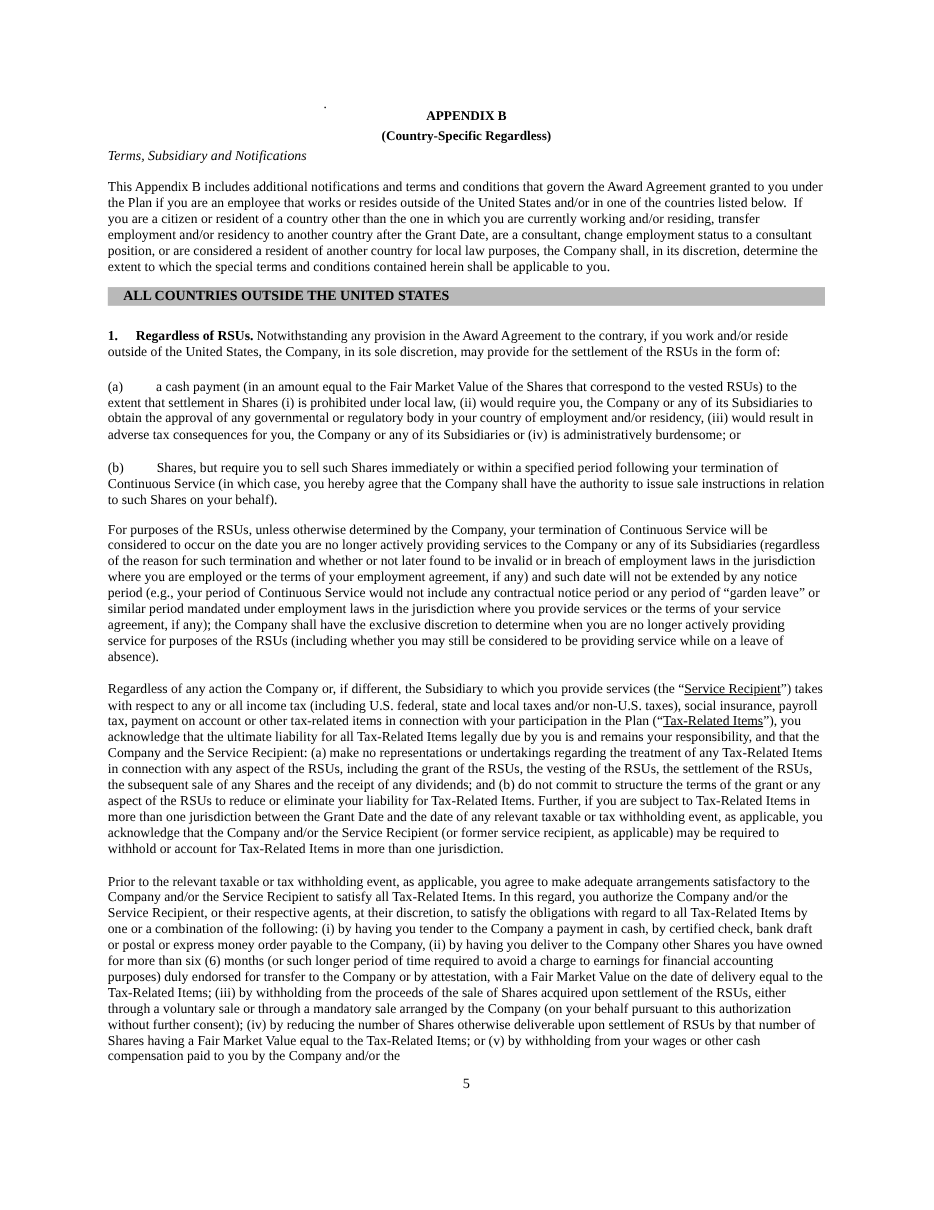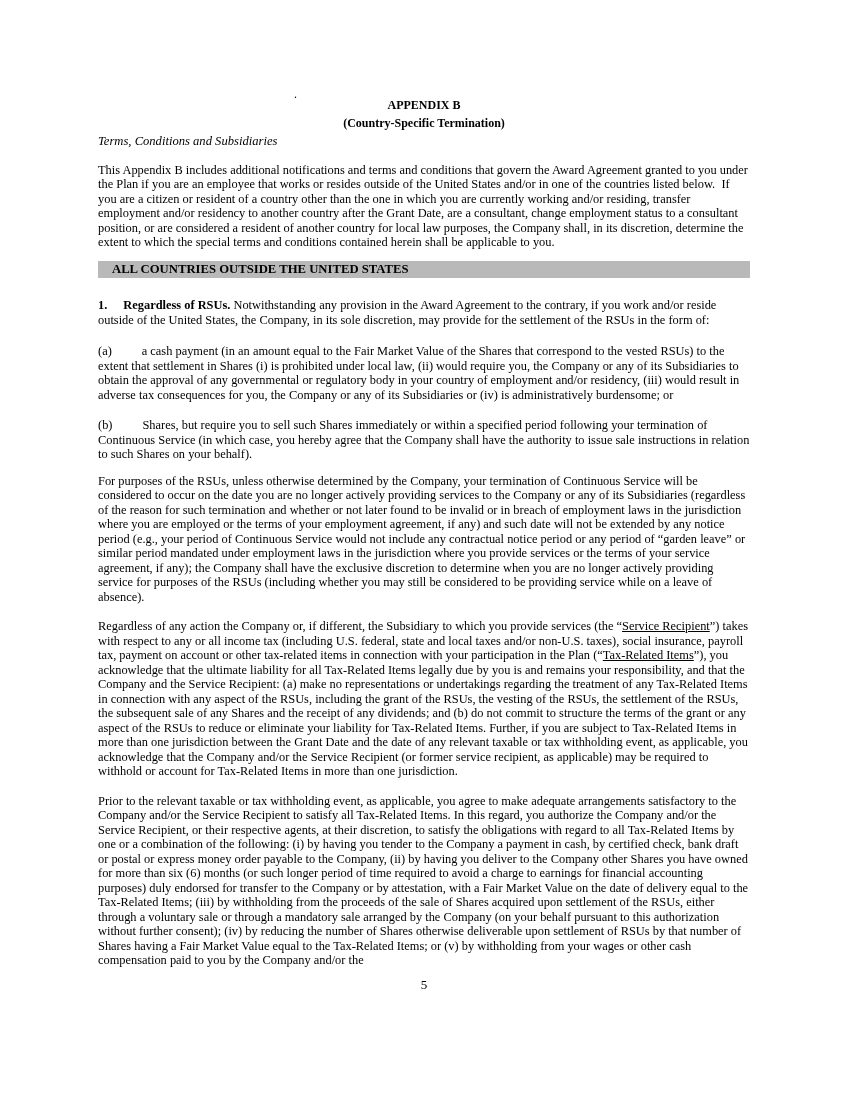--- a/index.html
+++ b/index.html
@@ -73,24 +73,24 @@
 <body>
 
 <div class="page">
 
   <span class="stray">.</span>
 
   <div class="col">
 
     <div class="title-block">
       <div>APPENDIX B</div>
-      <div>(Country-Specific Termination)</div>
+      <div>(Country-Specific Regardless)</div>
     </div>
 
-    <div class="tagline">Terms, Conditions and Subsidiaries</div>
+    <div class="tagline">Terms, Subsidiary and Notifications</div>
 
     <p class="body intro">This Appendix B includes additional notifications and terms and conditions that govern the Award Agreement granted to you under the Plan if you are an employee that works or resides outside of the United States and/or in one of the countries listed below.  If you are a citizen or resident of a country other than the one in which you are currently working and/or residing, transfer employment and/or residency to another country after the Grant Date, are a consultant, change employment status to a consultant position, or are considered a resident of another country for local law purposes, the Company shall, in its discretion, determine the extent to which the special terms and conditions contained herein shall be applicable to you.</p>
 
     <div class="banner">ALL COUNTRIES OUTSIDE THE UNITED STATES</div>
 
     <p class="body s1h"><span class="bold">1.</span><span class="tab-sm"></span><span class="bold">Regardless of RSUs.</span><span> Notwithstanding any provision in the Award Agreement to the contrary, if you work and/or reside outside of the United States, the Company, in its sole discretion, may provide for the settlement of the RSUs in the form of:</span></p>
 
     <p class="body item-a"><span>(a)</span><span class="tab-lg"></span><span>a cash payment (in an amount equal to the Fair Market Value of the Shares that correspond to the vested RSUs) to the extent that settlement in Shares (i) is prohibited under local law, (ii) would require you, the Company or any of its Subsidiaries to obtain the approval of any governmental or regulatory body in your country of employment and/or residency, (iii) would result in adverse tax consequences for you, the Company or any of its Subsidiaries or (iv) is administratively burdensome; or</span></p>
 
     <p class="body item-b"><span>(b)</span><span class="tab-lg"></span><span>Shares, but require you to sell such Shares immediately or within a specified period following your termination of Continuous Service (in which case, you hereby agree that the Company shall have the authority to issue sale instructions in relation to such Shares on your behalf).</span></p>

